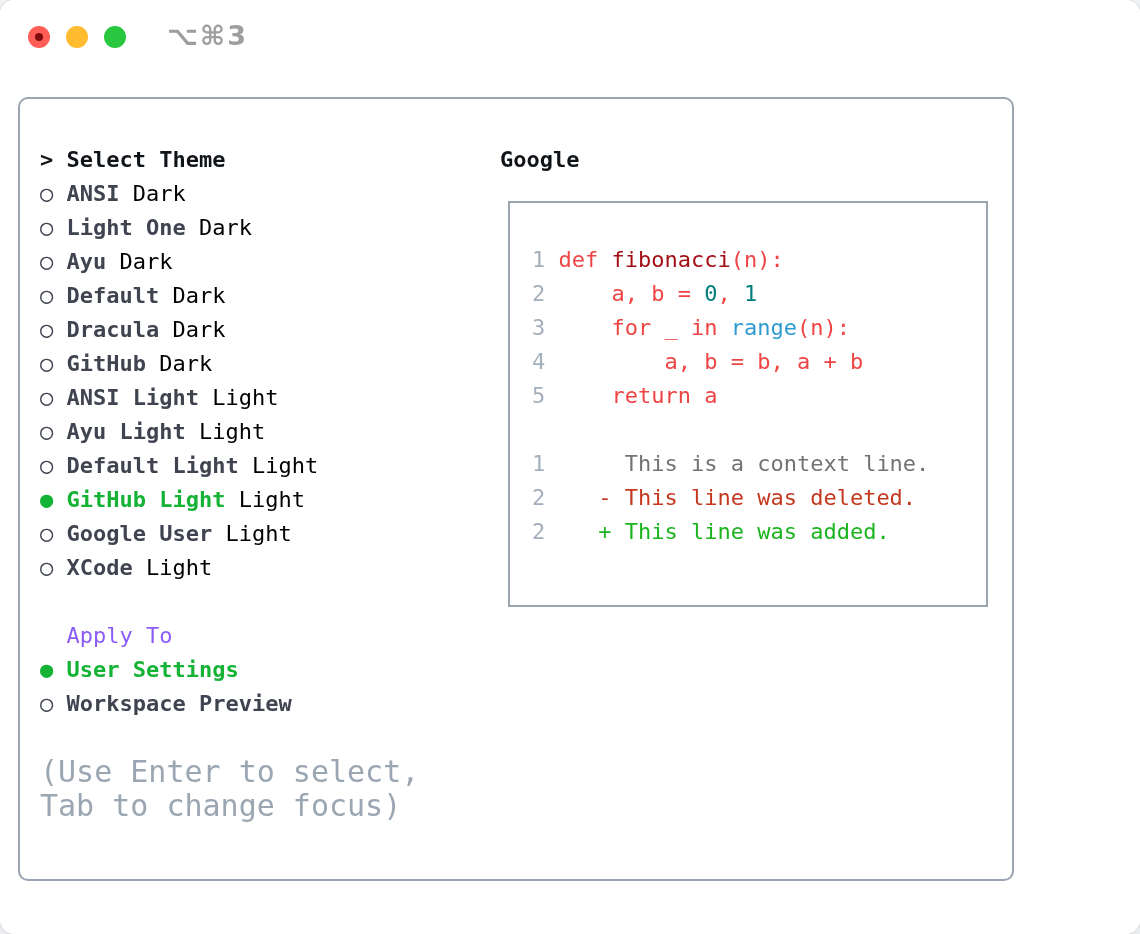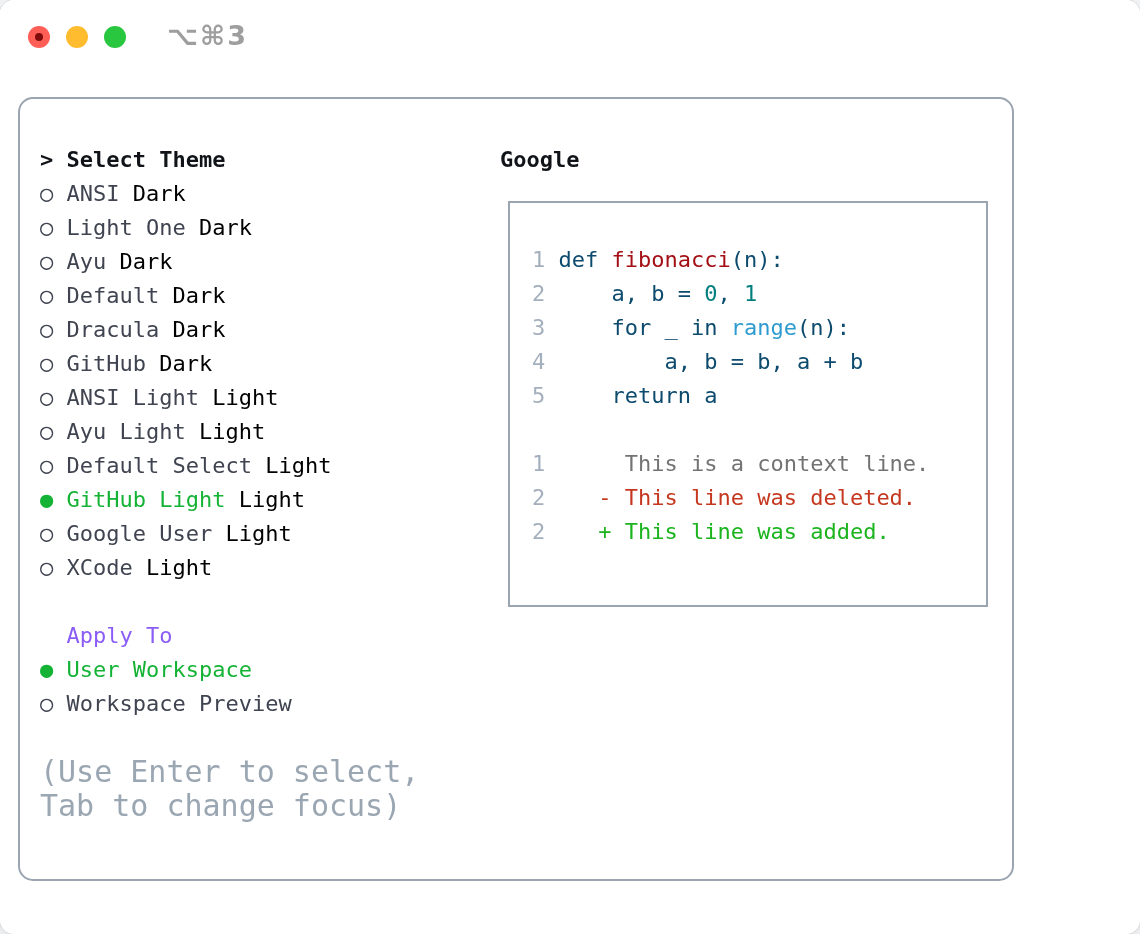--- a/index.html
+++ b/index.html
@@ -16,42 +16,42 @@
   .light.red .dot{position:absolute;left:7px;top:7px;width:8px;height:8px;border-radius:50%;background:#7e0c0c;}
   .light.yellow{background:#febc2e;}
   .light.green{background:#28c73f;}
   .win-title{
     position:absolute;left:167px;top:20px;font-family:"DejaVu Sans","Liberation Sans",sans-serif;
     font-size:27px;font-weight:bold;color:#9e9e9e;letter-spacing:2px;
   }
   
   .content-box{
     position:absolute;left:18px;top:97px;width:992px;height:780px;
-    border:2px solid #9aa5b1;border-radius:15px;background:#ffffff;
+    border:2px solid #9aa5b1;border-radius:10px;background:#ffffff;
   }
   .col-left{position:absolute;left:20px;top:44px;font-size:22px;line-height:34px;}
   .row{white-space:pre;height:34px;}
   .prompt{color:#101419;font-weight:bold;}
   .hdr{color:#101419;font-weight:bold;}
   .subhdr{color:#8b5cf6;}
   .mk{color:#3f4450;}
-  .nm{color:#3f4450;}
+  .nm{color:#3f4450;font-weight:bold;}
   .sf{color:#000000;}
   .row.selected .mk,.row.selected .nm{color:#15b335;}
   .hint{color:#9aa6b2;white-space:pre-wrap;width:400px;line-height:34px;font-size:30px;}
   
   .col-right{position:absolute;left:480px;top:44px;font-size:22px;line-height:34px;}
   .preview-box{
     margin-top:24px;margin-left:8px;box-sizing:border-box;
     width:480px;height:406px;border:2px solid #9aa5b1;background:#ffffff;
     padding:40px 0 0 22px;
   }
   .cl{white-space:pre;height:34px;font-size:22px;line-height:34px;}
   .ln{color:#a4afbd;}
-  .code{color:#0c4a6e;}
+  .code{color:#ef4444;}
   .fn{color:#a30f15;}
   .bi{color:#2e9bd0;}
   .num{color:#007e7e;}
   .ctx{color:#737373;}
   .del{color:#c5381f;}
   .add{color:#1bb41e;}
 </style>
 </head>
 <body>
 
@@ -73,27 +73,27 @@
     <div class="col-left">
       <div class="row"><span class="prompt">&gt;</span> <span class="hdr">Select Theme</span></div>
       <div class="row"><span class="mk">○</span> <span class="nm">ANSI</span> <span class="sf">Dark</span></div>
       <div class="row"><span class="mk">○</span> <span class="nm">Light One</span> <span class="sf">Dark</span></div>
       <div class="row"><span class="mk">○</span> <span class="nm">Ayu</span> <span class="sf">Dark</span></div>
       <div class="row"><span class="mk">○</span> <span class="nm">Default</span> <span class="sf">Dark</span></div>
       <div class="row"><span class="mk">○</span> <span class="nm">Dracula</span> <span class="sf">Dark</span></div>
       <div class="row"><span class="mk">○</span> <span class="nm">GitHub</span> <span class="sf">Dark</span></div>
       <div class="row"><span class="mk">○</span> <span class="nm">ANSI Light</span> <span class="sf">Light</span></div>
       <div class="row"><span class="mk">○</span> <span class="nm">Ayu Light</span> <span class="sf">Light</span></div>
-      <div class="row"><span class="mk">○</span> <span class="nm">Default Select</span> <span class="sf">Light</span></div>
+      <div class="row"><span class="mk">○</span> <span class="nm">Default Light</span> <span class="sf">Light</span></div>
       <div class="row selected"><span class="mk">●</span> <span class="nm">GitHub Light</span> <span class="sf">Light</span></div>
       <div class="row"><span class="mk">○</span> <span class="nm">Google User</span> <span class="sf">Light</span></div>
       <div class="row"><span class="mk">○</span> <span class="nm">XCode</span> <span class="sf">Light</span></div>
       <div class="row"> </div>
       <div class="row">  <span class="subhdr">Apply To</span></div>
-      <div class="row selected"><span class="mk">●</span> <span class="nm">User Workspace</span></div>
+      <div class="row selected"><span class="mk">●</span> <span class="nm">User Settings</span></div>
       <div class="row"><span class="mk">○</span> <span class="nm">Workspace Preview</span></div>
       <div class="row"> </div>
       <div class="hint">(Use Enter to select, Tab to change focus)</div>
     </div>
 
     <div class="col-right">
       <div class="row"><span class="hdr">Google</span></div>
       <div class="preview-box">
         <div class="cl"><span class="ln">1</span><span class="code"> def </span><span class="fn">fibonacci</span><span class="code">(n):</span></div>
         <div class="cl"><span class="ln">2</span><span class="code">     a, b = </span><span class="num">0</span><span class="code">, </span><span class="num">1</span></div>

